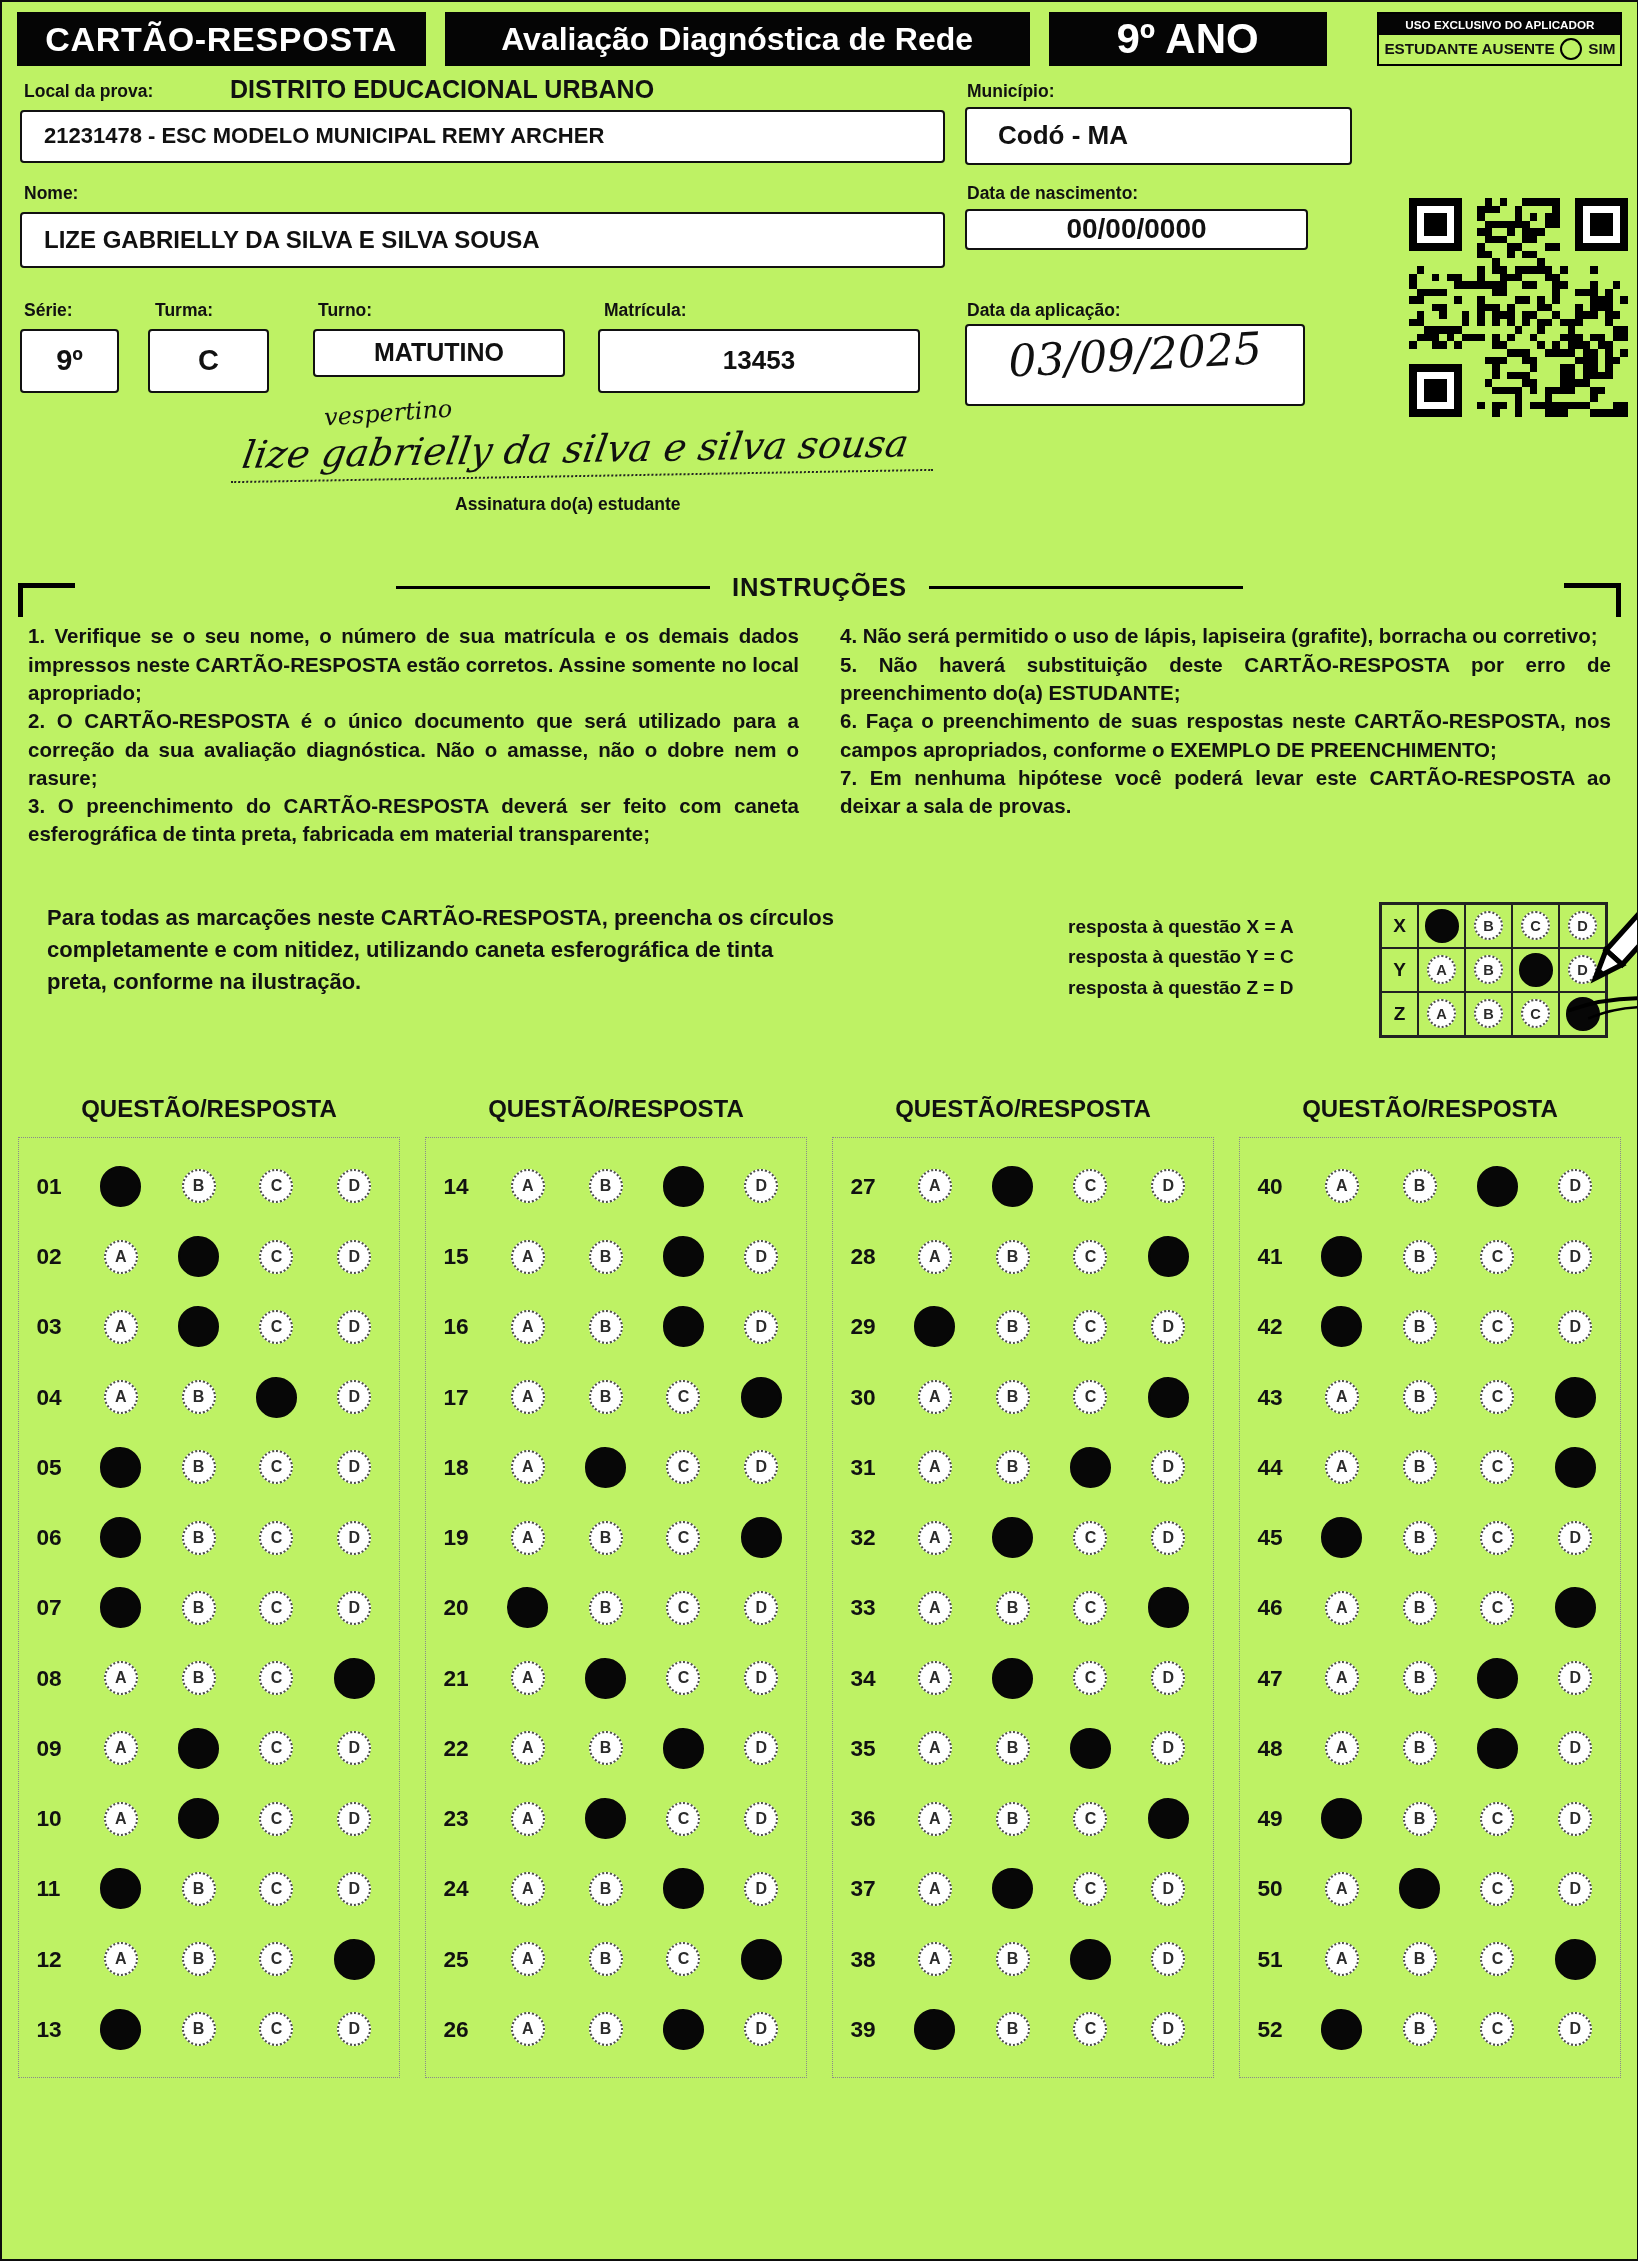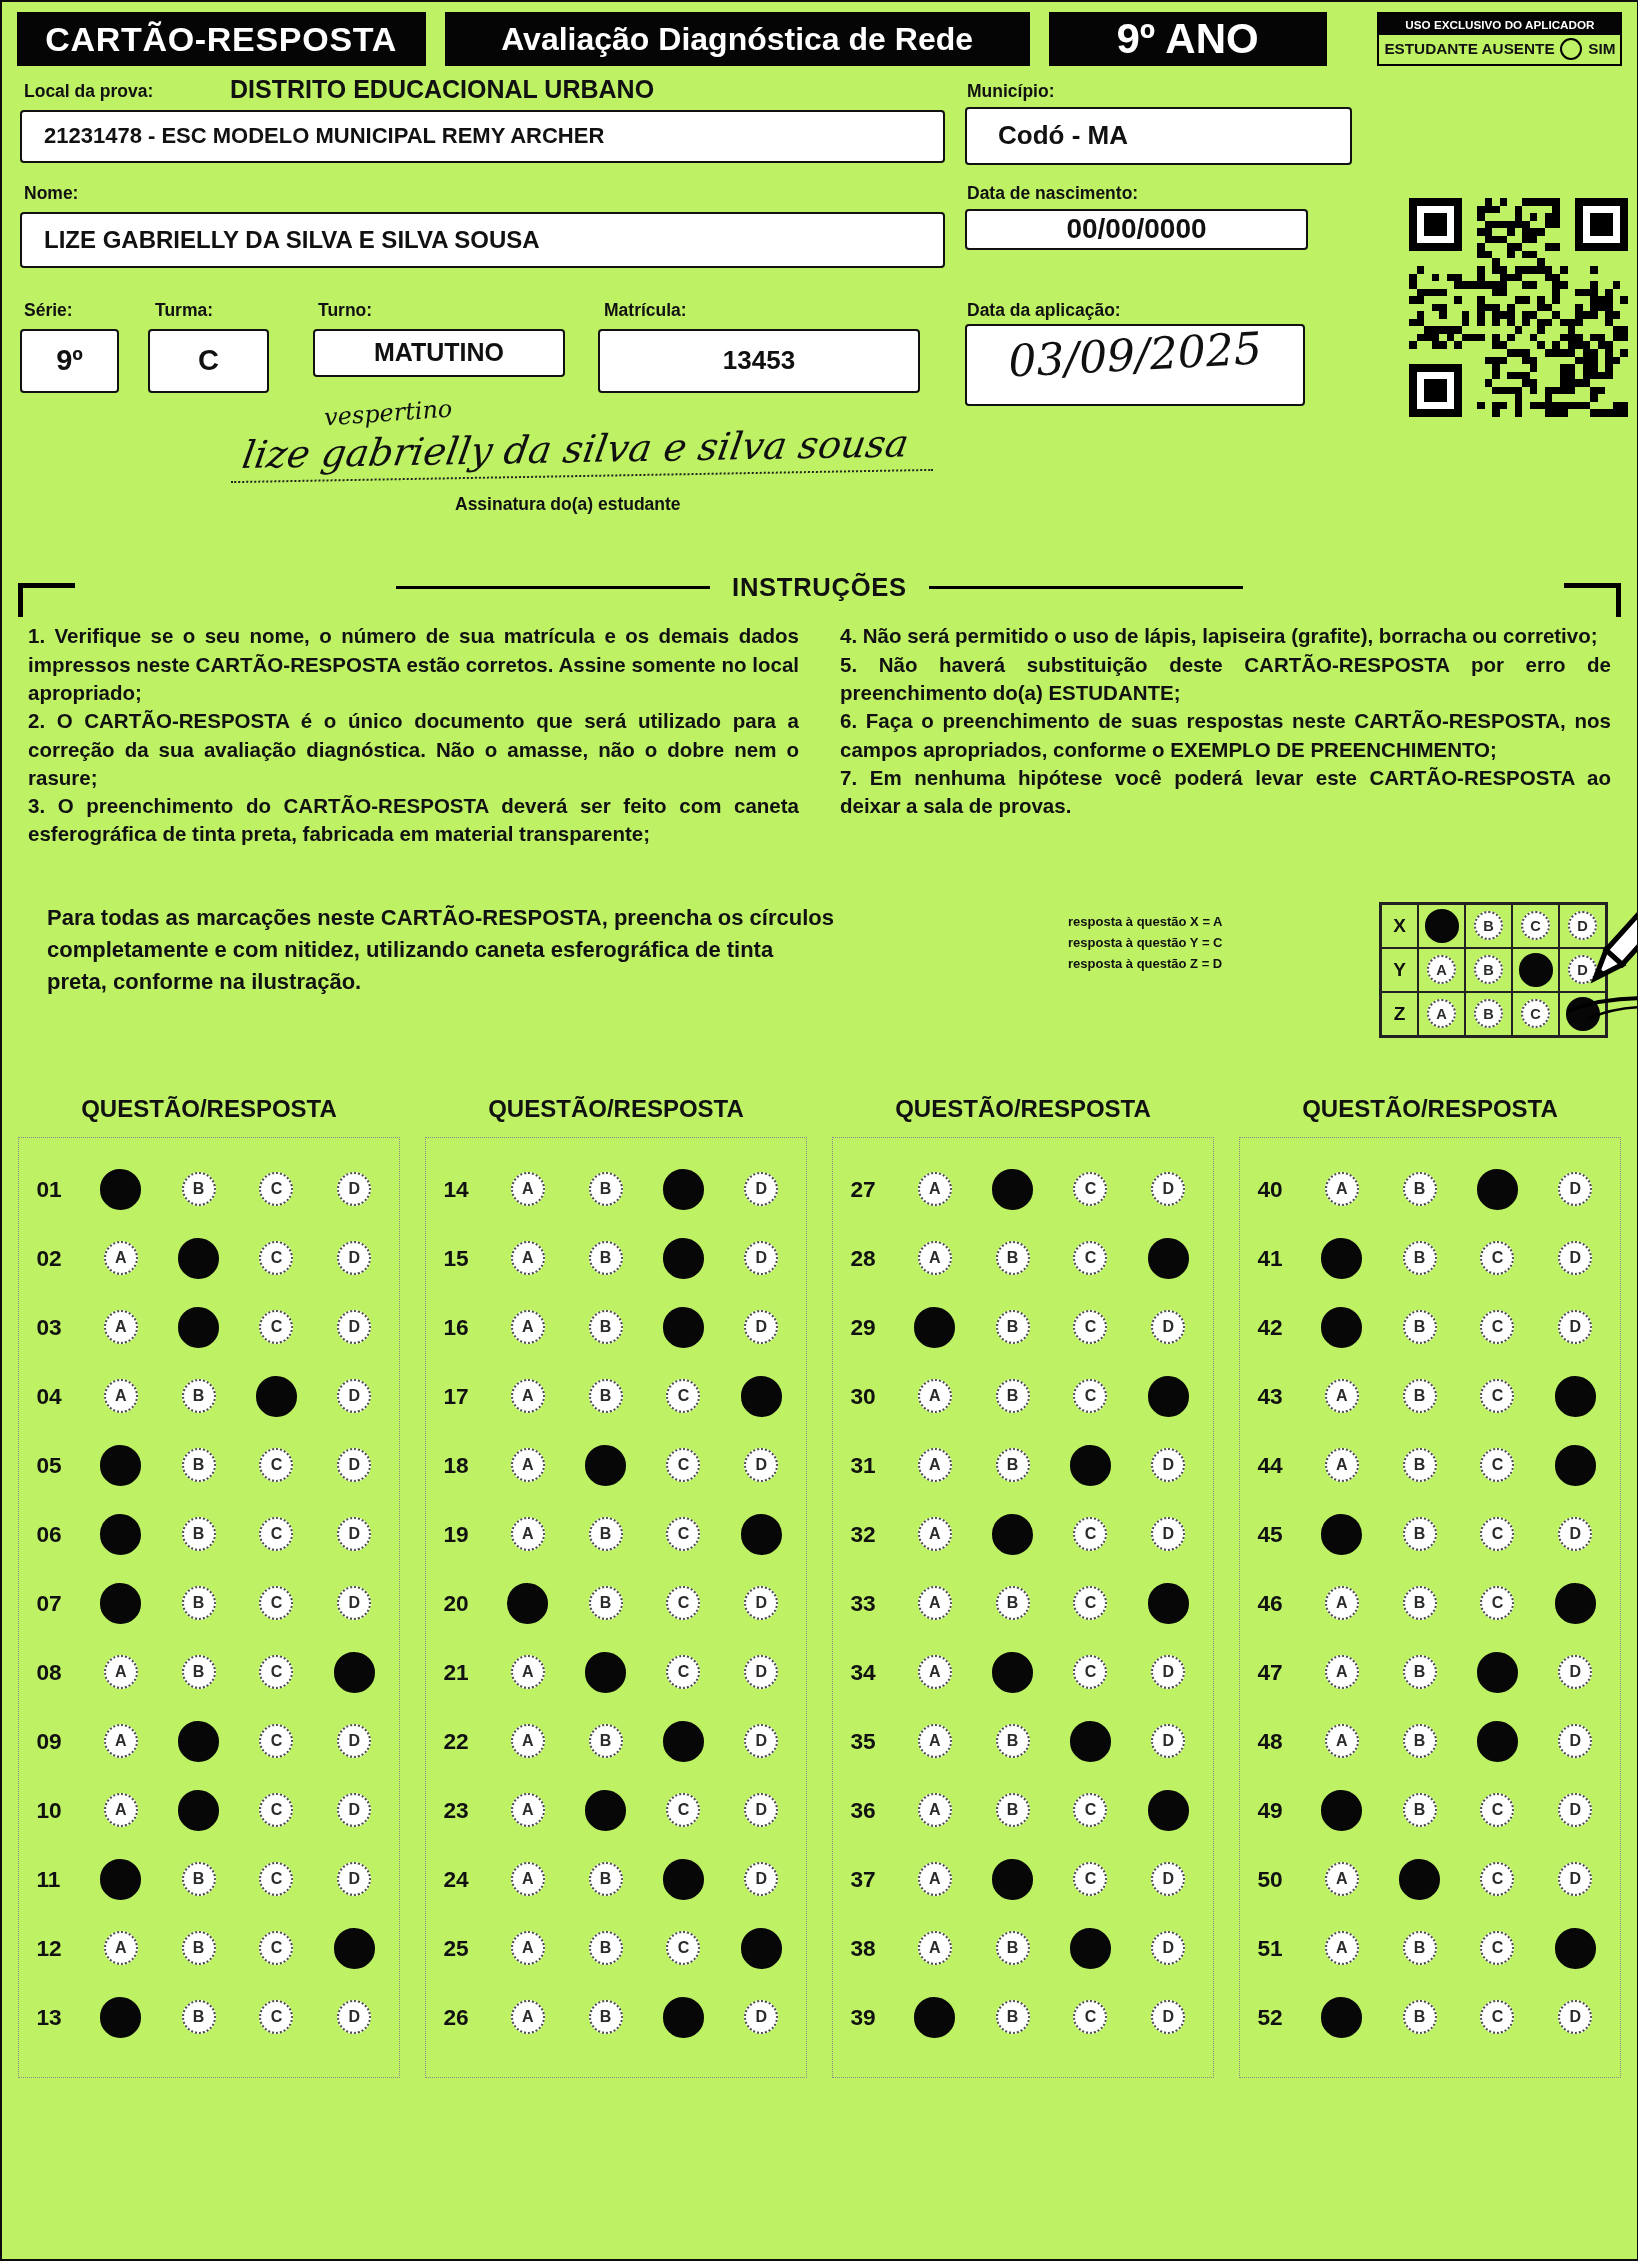--- a/index.html
+++ b/index.html
@@ -45,42 +45,42 @@
   .instr-title-row { display:flex; align-items:center; justify-content:center; gap:22px; margin-bottom:20.5px; }
   .instr-title-row .rule { height:2.9px; background:#000; width:314px; }
   .instr-title-row h2 { font-size:25.6px; letter-spacing:0.7px; }
   .instr-cols { display:flex; gap:41px; }
   .instr-col { flex:1; }
   .instr-item { font-size:20.5px; font-weight:bold; line-height:1.38; text-align:justify; }
 
   
   .example { margin-top:53px; padding:0 29px 0 45px; display:flex; align-items:flex-start; }
   .example-text { width:789px; font-size:22px; font-weight:bold; line-height:1.45; }
-  .legend { margin-left:auto; width:292px; font-size:13px; font-weight:bold; line-height:1.6; text-align:left; padding-top:10.2px; }
+  .legend { margin-left:auto; width:292px; font-size:19px; font-weight:bold; line-height:1.6; text-align:left; padding-top:10.2px; }
   .ex-grid-wrap { position:relative; margin-left:19px; }
   .ex-grid { border:2.2px solid #222; display:inline-block; }
   .ex-row { display:flex; }
   .ex-cell { width:47px; height:44px; border:1.5px solid #222; display:flex; align-items:center; justify-content:center; }
   .ex-label { width:37px; font-size:19px; font-weight:bold; }
   .pencil { position:absolute; right:-95px; top:-34px; width:153px; height:153px; }
 
   
   .bubble { width:34px; height:34px; border:2.2px dotted #4c4c4c; border-radius:50%;
             display:inline-flex; align-items:center; justify-content:center;
             font-size:16px; font-weight:bold; color:#2b2b2b; background:#fff; }
   .bubble.filled { width:41px; height:41px; background:#070707; border:2.2px solid #070707;
                    border-radius:49% 51% 50% 50%; color:transparent; }
   .ex-bubble { width:29px; height:29px; font-size:14.6px; }
   .ex-bubble.filled { width:34px; height:34px; }
 
   
   .answers { margin-top:57px; padding:0 16px; display:flex; justify-content:space-between; }
   .answer-col { width:382px; }
   .col-header { text-align:center; font-size:24px; font-weight:bold; margin-bottom:14.6px; }
-  .col-box { border:1.5px dotted #8a8a8a; padding:19px 5.8px; display:flex; flex-direction:column; gap:5px; height:941px; }
+  .col-box { border:1.5px dotted #8a8a8a; padding:19px 5.8px; display:flex; flex-direction:column; gap:12px; height:941px; }
   .q-row { display:flex; align-items:center; height:64px; }
   .q-num { width:57px; padding-left:11.7px; font-size:22.7px; font-weight:bold; }
   .bubbles { flex:1; display:grid; grid-template-columns:repeat(4,1fr); justify-items:center; align-items:center; }
 </style>
 </head>
 <body>
 
 <div class="page">
 
   <header class="top">

